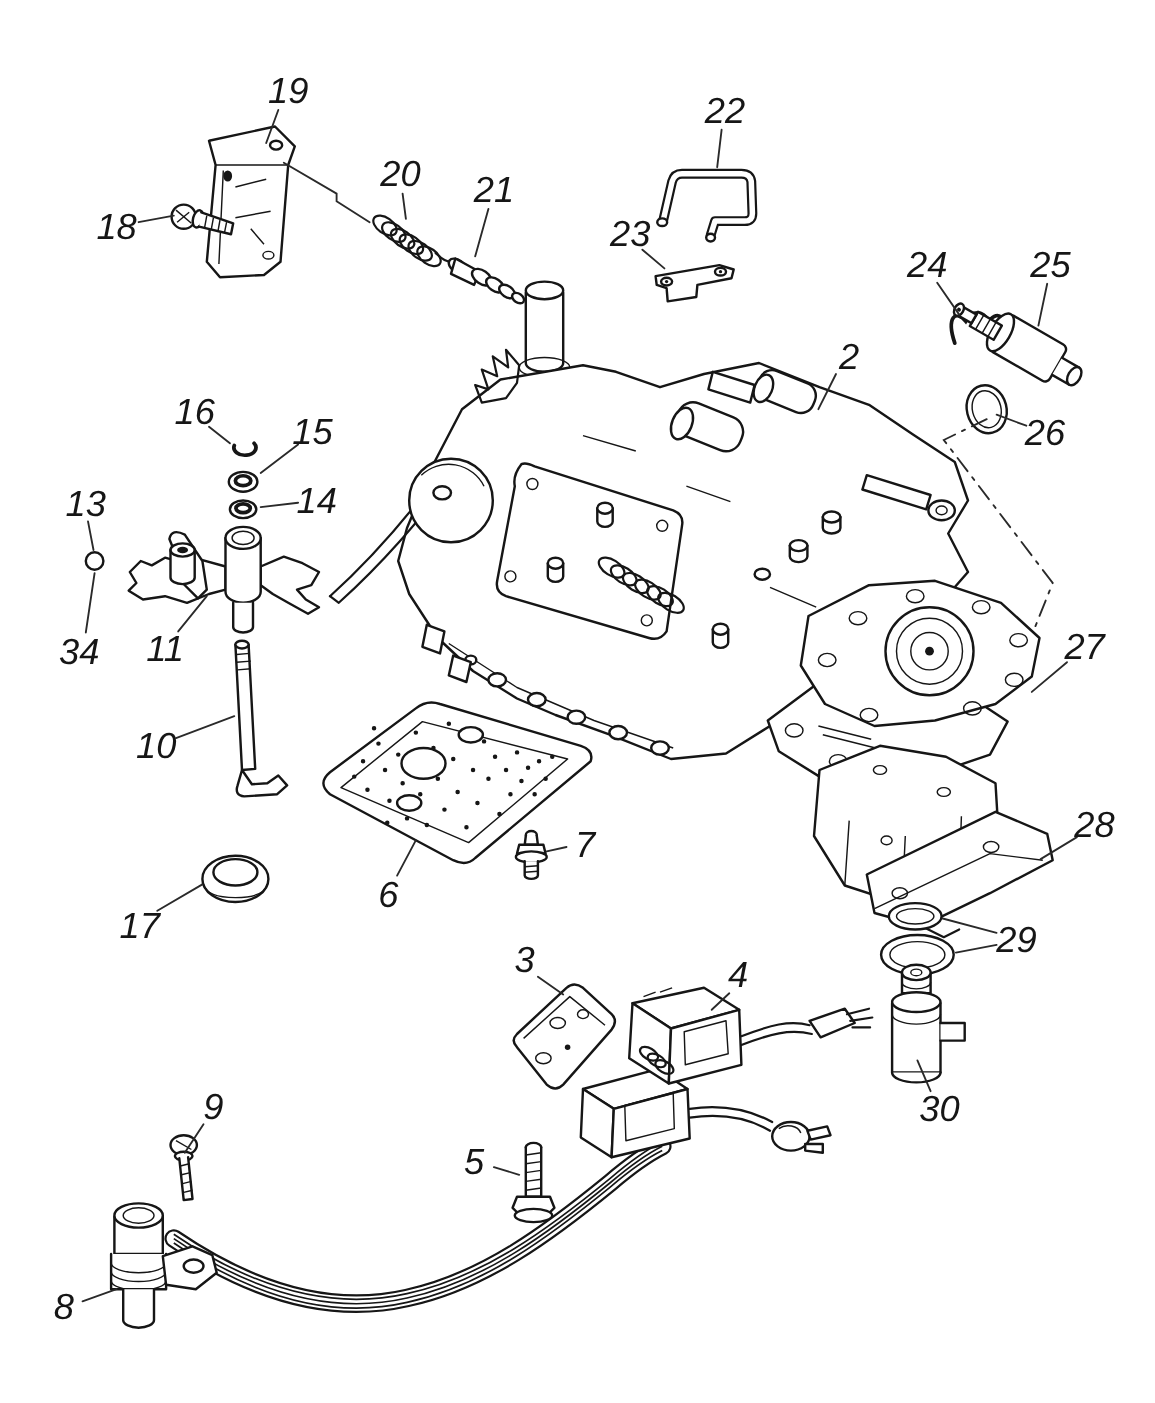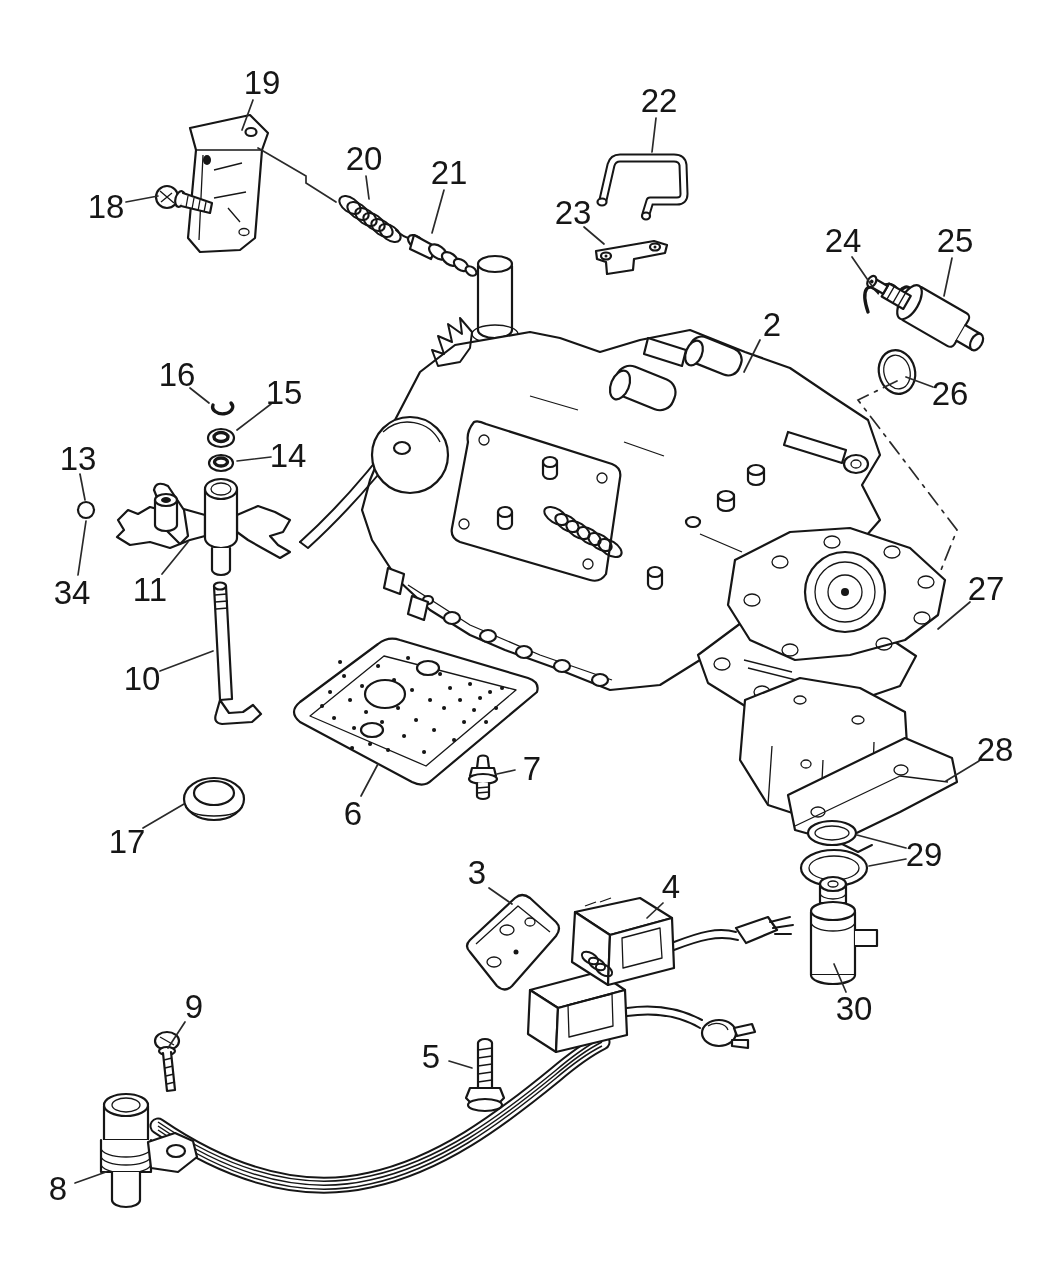--- a/index.html
+++ b/index.html
@@ -1,16 +1,16 @@
 <!DOCTYPE html>
 <html><head>
 <meta charset="utf-8">
 <style>
   html,body{margin:0;padding:0;background:#ffffff;}
-  .stage{position:relative;width:1050px;height:1275px;background:#ffffff;overflow:hidden;}
+  .stage{position:relative;width:1050px;height:1275px;background:#ffffff;overflow:hidden;font-style:italic;}
   svg{display:block;width:1050px;height:1275px;}
   
   .o{fill:#ffffff;stroke:#161616;stroke-width:2.2;stroke-linejoin:round;stroke-linecap:round;}
   .l{fill:none;stroke:#161616;stroke-width:2;stroke-linejoin:round;stroke-linecap:round;}
   .t{fill:none;stroke:#161616;stroke-width:1.3;stroke-linejoin:round;}
   .hv{fill:none;stroke:#161616;stroke-width:3.4;stroke-linecap:round;}
   .dk{fill:#161616;stroke:none;}
   .dots{stroke:#161616;stroke-width:4;stroke-linecap:round;fill:none;}
   .tube-out{fill:none;stroke:#161616;stroke-width:9;stroke-linejoin:round;stroke-linecap:round;}
   .tube-in{fill:none;stroke:#ffffff;stroke-width:5;stroke-linejoin:round;stroke-linecap:round;}

